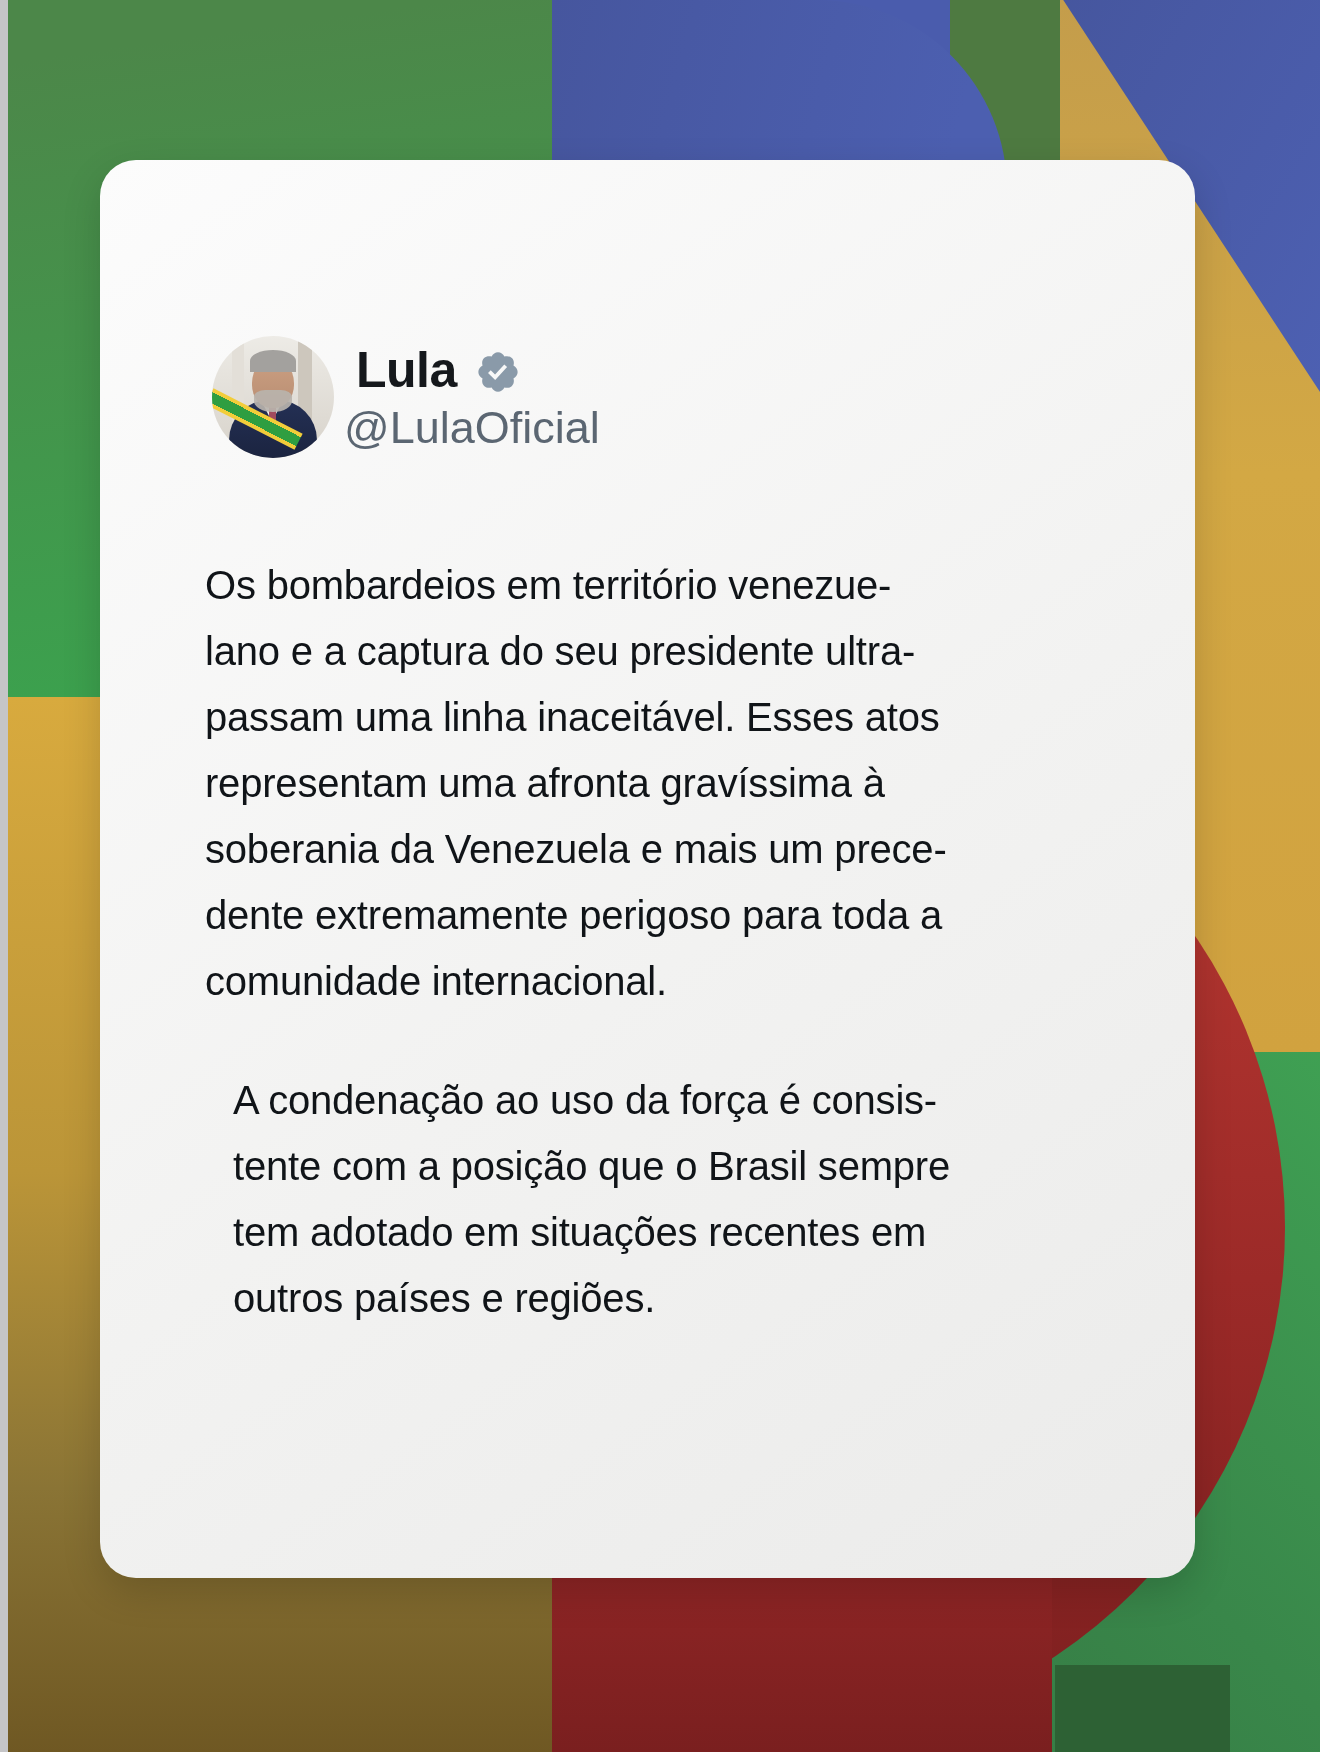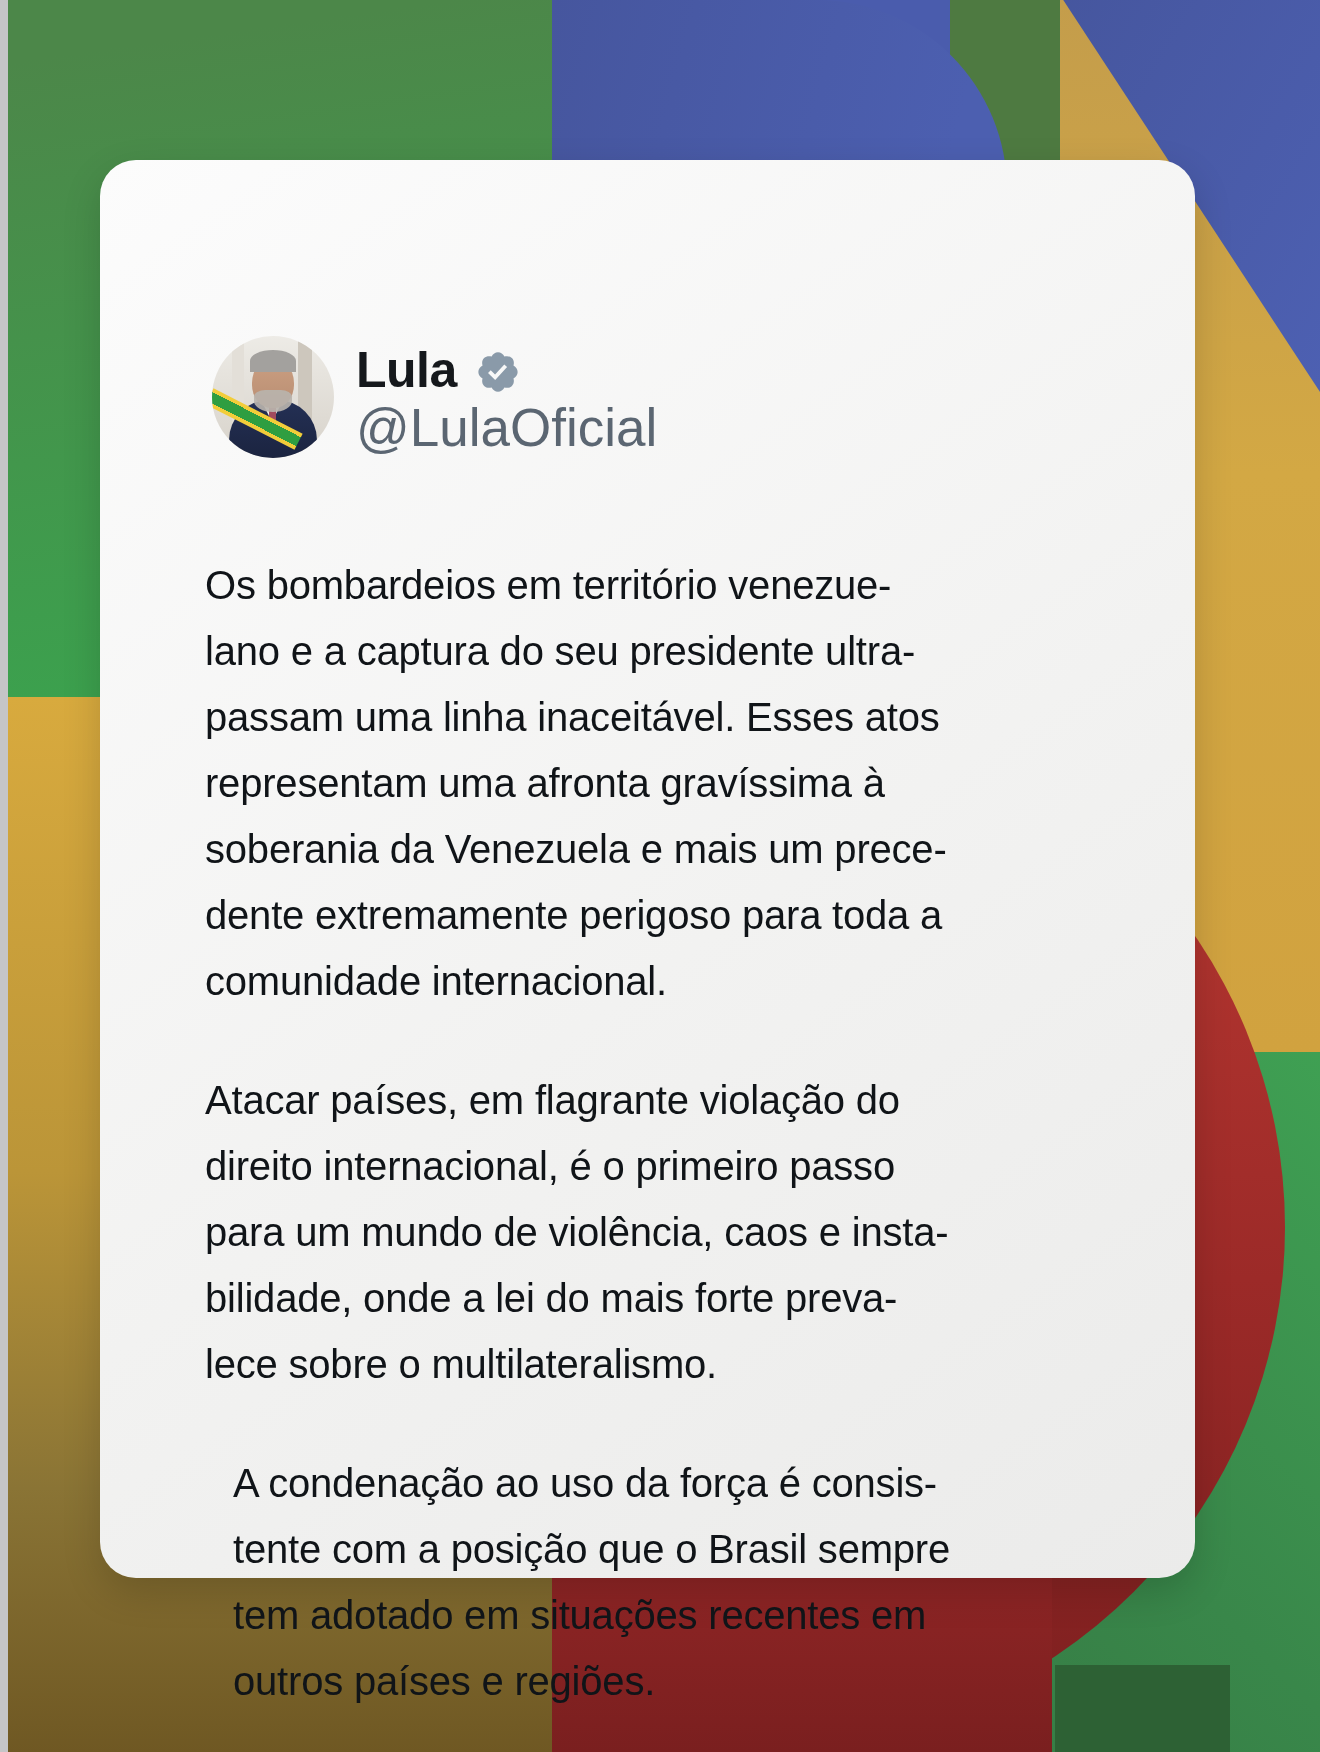--- a/index.html
+++ b/index.html
@@ -51,21 +51,21 @@
     background:linear-gradient(180deg,#f2cd3a 0 22%,#2f9e41 22% 78%,#f2cd3a 78% 100%);}
   .av-head{left:40px;top:22px;width:42px;height:50px;border-radius:50% 50% 46% 46%;
     background:linear-gradient(180deg,#cb9f82,#b98e72);}
   .av-hair{left:38px;top:14px;width:46px;height:22px;border-radius:50% 50% 0 0;background:#a3a19e;}
   .av-beard{left:42px;top:54px;width:38px;height:22px;border-radius:30% 30% 50% 50%;
     background:rgba(184,179,172,.92);}
 
   .name-row{left:256px;top:182px;display:flex;align-items:center;gap:18px;}
   .name{font-size:50px;font-weight:700;color:#15181c;line-height:56px;letter-spacing:-.5px;}
   .badge{width:46px;height:46px;margin-top:4px;}
-  .handle{left:256px;top:243px;font-size:53px;font-weight:400;color:#5b6672;line-height:50px;}
+  .handle{left:244px;top:243px;font-size:45px;font-weight:400;color:#5b6672;line-height:50px;}
 
   .body-text{left:105px;top:392px;width:940px;color:#101418;
     font-size:40px;line-height:66px;letter-spacing:-.2px;}
   .body-text p{margin:0 0 53px 0;white-space:pre-line;}
   .body-text p:last-child{margin-bottom:0;margin-left:28px;}
 </style>
 </head>
 <body>
 
 <div class="abs strip-gray"></div>
@@ -104,24 +104,19 @@
   <div class="abs handle">@LulaOficial</div>
 
   <div class="abs body-text">
     <p>Os bombardeios em território venezue-
 lano e a captura do seu presidente ultra-
 passam uma linha inaceitável. Esses atos
 representam uma afronta gravíssima à
 soberania da Venezuela e mais um prece-
 dente extremamente perigoso para toda a
 comunidade internacional.</p>
-    <p>Atacar países, em flagrante violação do
-direito internacional, é o primeiro passo
-para um mundo de violência, caos e insta-
-bilidade, onde a lei do mais forte preva-
-lece sobre o multilateralismo.</p>
     <p>A condenação ao uso da força é consis-
 tente com a posição que o Brasil sempre
 tem adotado em situações recentes em
 outros países e regiões.</p>
   </div>
 
 </div>
 
 </body></html>

